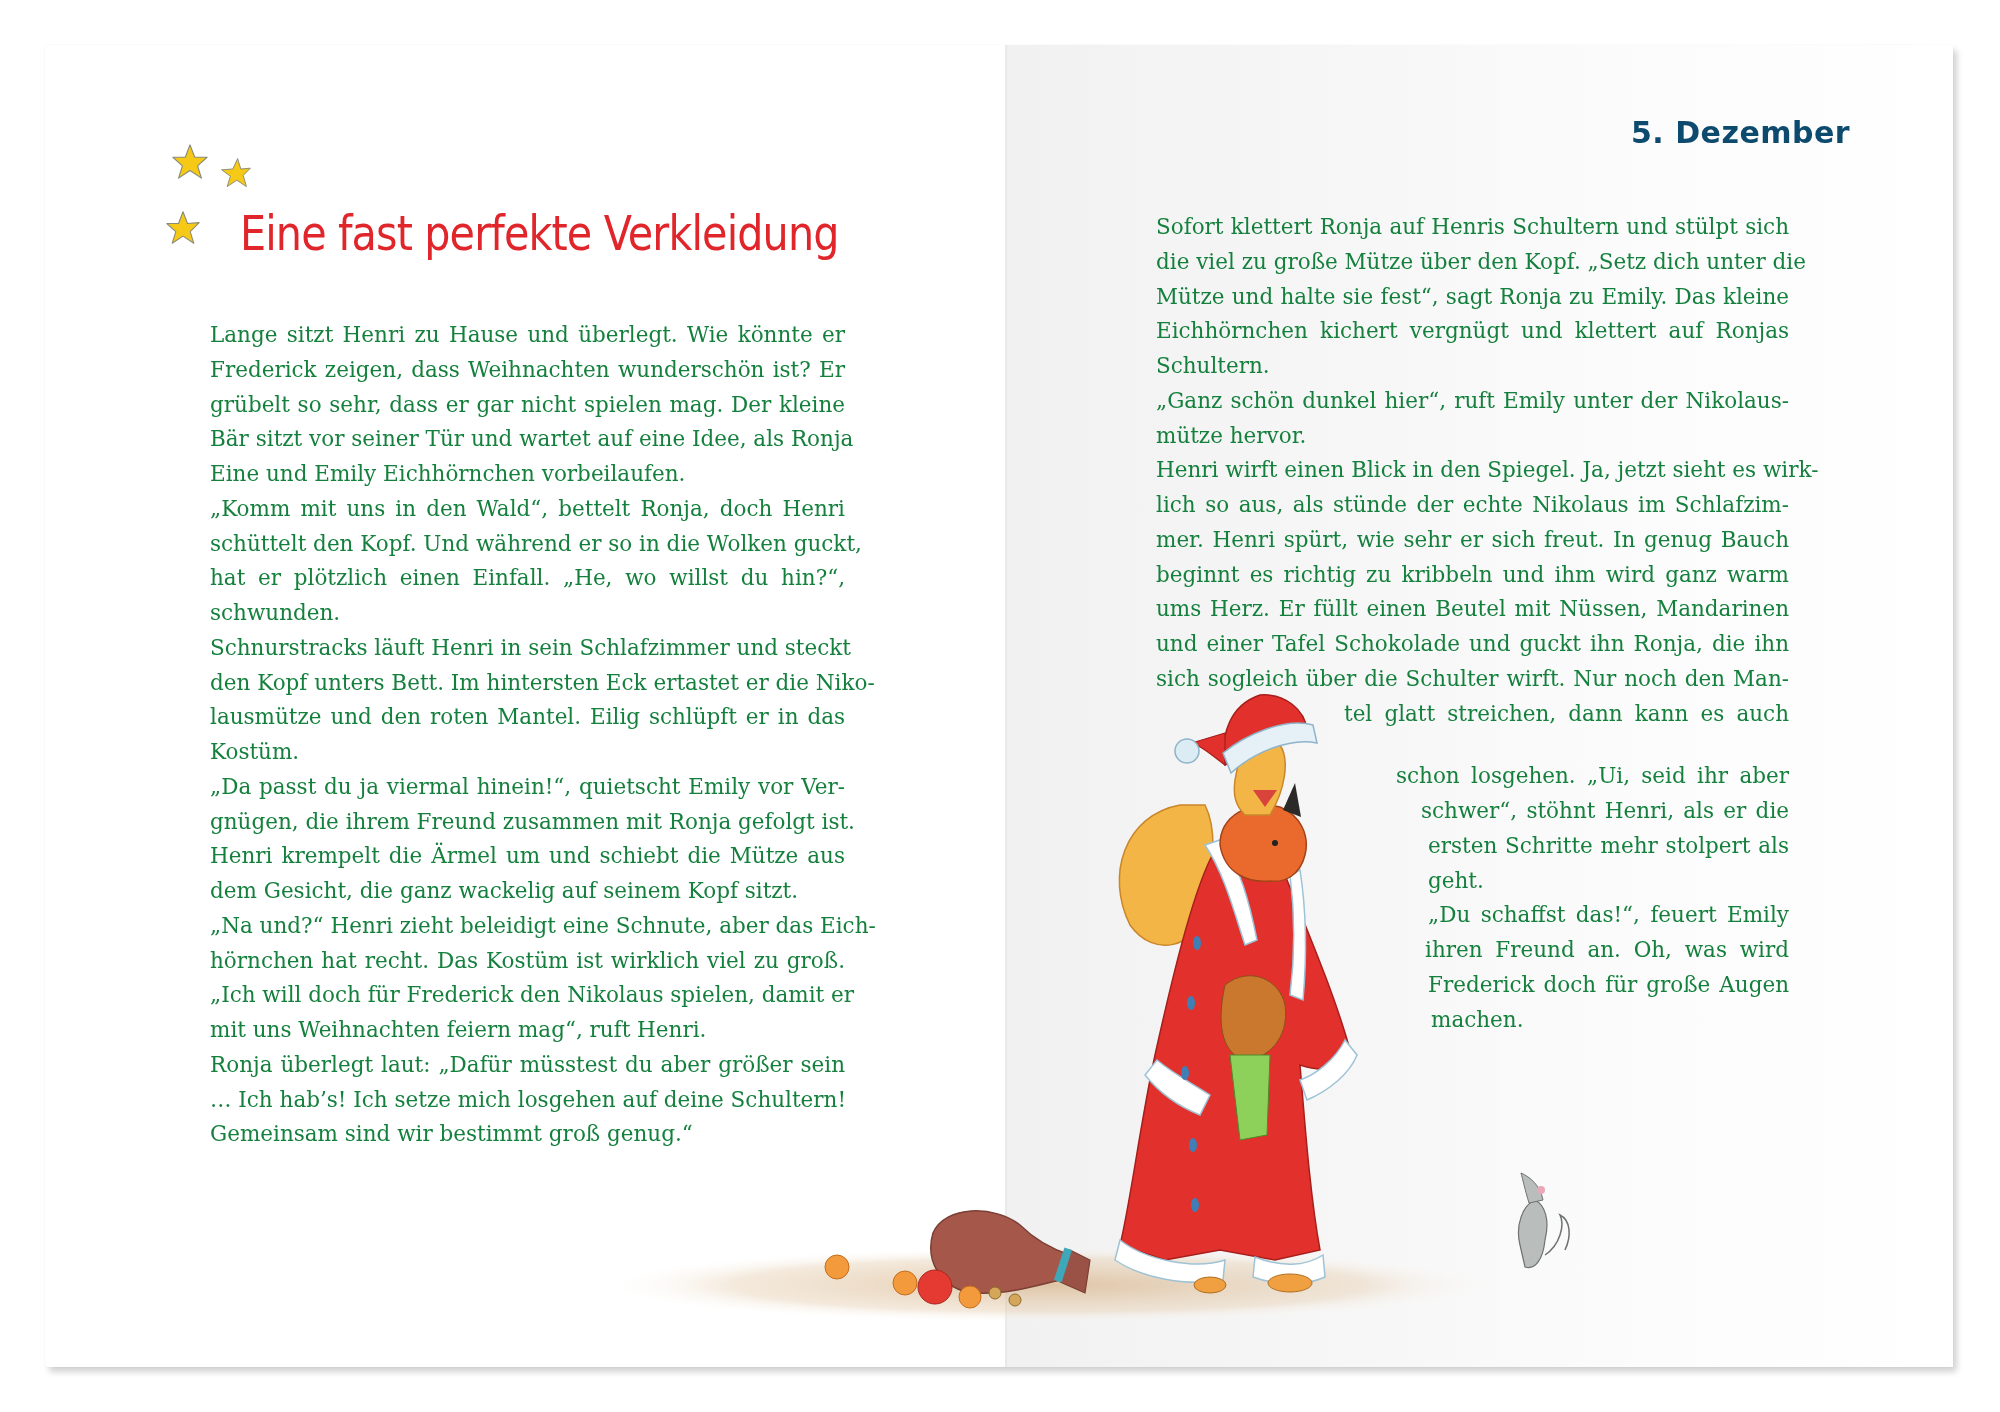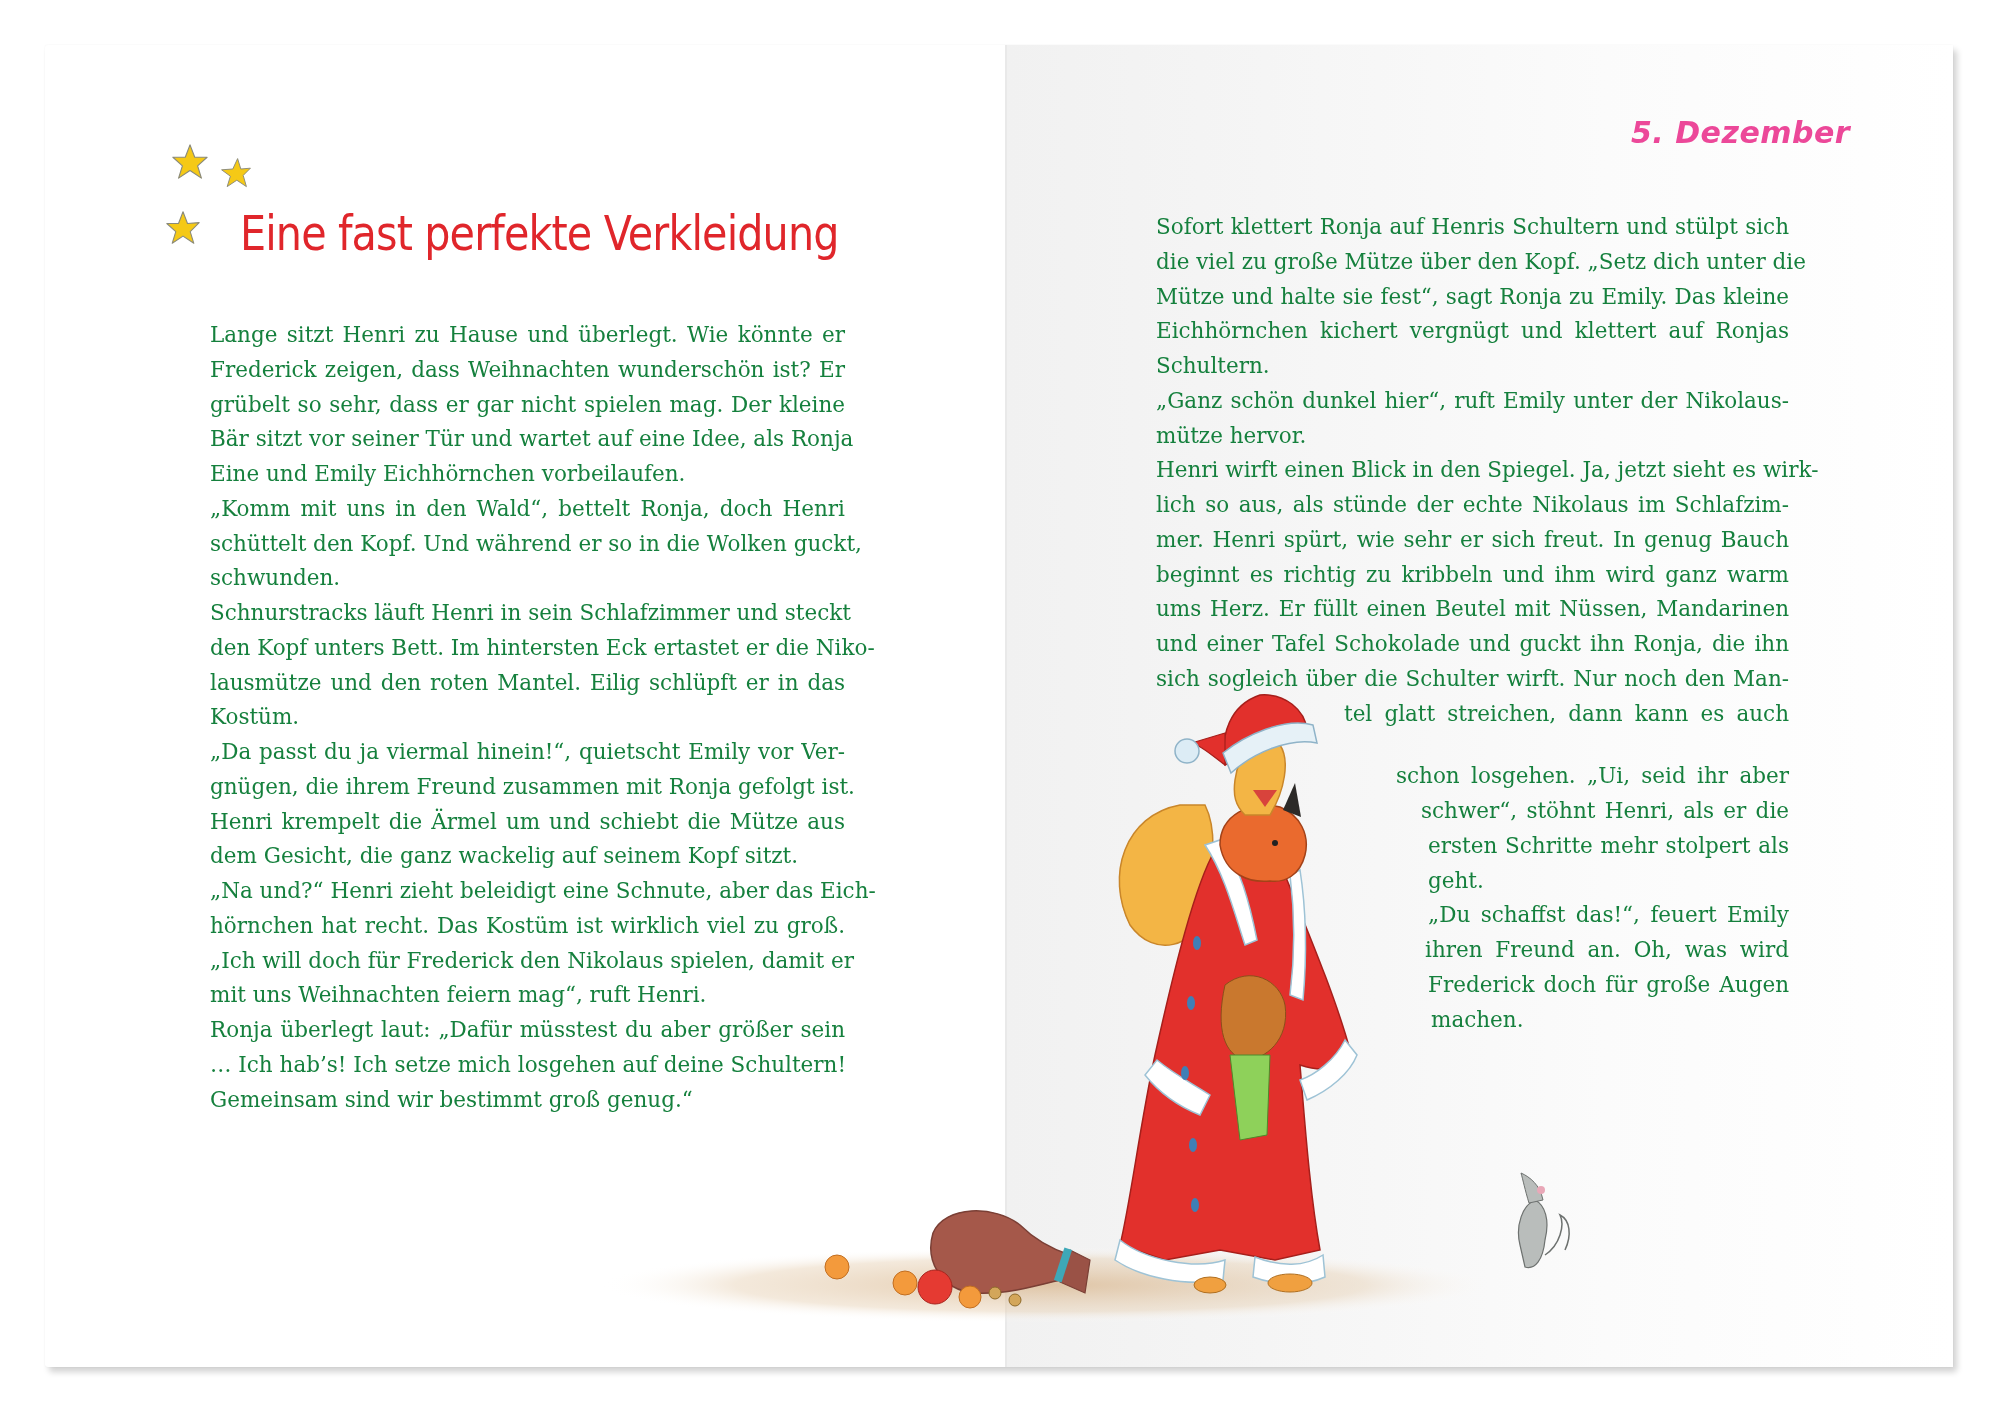--- a/index.html
+++ b/index.html
@@ -7,21 +7,21 @@
   .spread { position:absolute; left:45px; top:45px; width:1908px; height:1322px; background:#ffffff;
             box-shadow: 4px 5px 6px rgba(0,0,0,0.18), 0 0 2px rgba(0,0,0,0.06); border-radius:3px; }
   .page-right { position:absolute; left:960px; top:0; width:948px; height:1322px;
                 background: linear-gradient(to right, #f1f1f1 0px, #f5f5f5 260px, #fbfbfb 600px, #ffffff 948px); }
   .gutter { position:absolute; left:960px; top:0; width:2px; height:1322px; background:rgba(0,0,0,0.03); }
 
   .star { position:absolute; }
   .title { position:absolute; left:195px; top:160px; margin:0; font-family:"DejaVu Sans", sans-serif; font-weight:normal;
            font-size:48px; color:#e0262b; letter-spacing:-1px; transform:scaleX(0.86); transform-origin:left top; white-space:nowrap; }
   .date { position:absolute; left:1586px; top:70px; font-family:"DejaVu Sans", sans-serif; font-weight:bold; font-size:30px;
-          color:#ec4899; letter-spacing:0.5px;font-style:italic; }
+          color:#0c4a6e; letter-spacing:0.5px; }
 
   .col { position:absolute; font-family:"DejaVu Serif", serif; font-size:21.5px; color:#15803d; }
   .line { height:34.75px; line-height:34.75px; white-space:nowrap; text-align:justify; text-align-last:justify; }
   .line.last { text-align-last:left; }
   .col-left { left:165px; top:273px; width:635px; }
   .col-right { left:1111px; top:165px; width:633px; }
 
   .illus { position:absolute; left:0; top:0; width:1908px; height:1322px; pointer-events:none; }
 </style>
 </head>
@@ -45,20 +45,21 @@
   <div class="date">5. Dezember</div>
 
   <div class="col col-left" id="col-left">
       <div class="line">Lange sitzt Henri zu Hause und überlegt. Wie könnte er</div>
       <div class="line">Frederick zeigen, dass Weihnachten wunderschön ist? Er</div>
       <div class="line">grübelt so sehr, dass er gar nicht spielen mag. Der kleine</div>
       <div class="line">Bär sitzt vor seiner Tür und wartet auf eine Idee, als Ronja</div>
       <div class="line last">Eine und Emily Eichhörnchen vorbeilaufen.</div>
       <div class="line">„Komm mit uns in den Wald“, bettelt Ronja, doch Henri</div>
       <div class="line">schüttelt den Kopf. Und während er so in die Wolken guckt,</div>
+      <div class="line">hat er plötzlich einen Einfall. „He, wo willst du hin?“,</div>
       <div class="line last">schwunden.</div>
       <div class="line">Schnurstracks läuft Henri in sein Schlafzimmer und steckt</div>
       <div class="line">den Kopf unters Bett. Im hintersten Eck ertastet er die Niko-</div>
       <div class="line">lausmütze und den roten Mantel. Eilig schlüpft er in das</div>
       <div class="line last">Kostüm.</div>
       <div class="line">„Da passt du ja viermal hinein!“, quietscht Emily vor Ver-</div>
       <div class="line">gnügen, die ihrem Freund zusammen mit Ronja gefolgt ist.</div>
       <div class="line">Henri krempelt die Ärmel um und schiebt die Mütze aus</div>
       <div class="line last">dem Gesicht, die ganz wackelig auf seinem Kopf sitzt.</div>
       <div class="line">„Na und?“ Henri zieht beleidigt eine Schnute, aber das Eich-</div>

